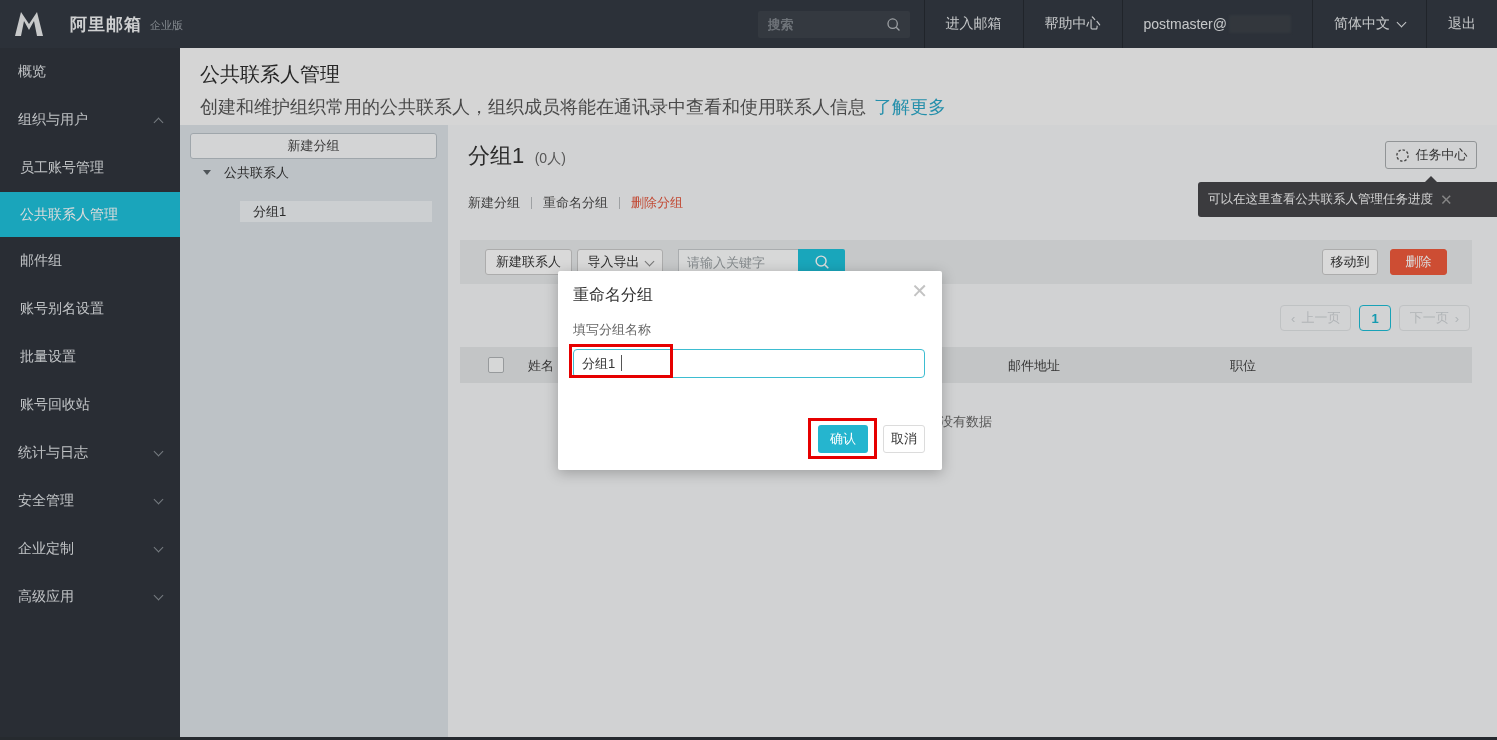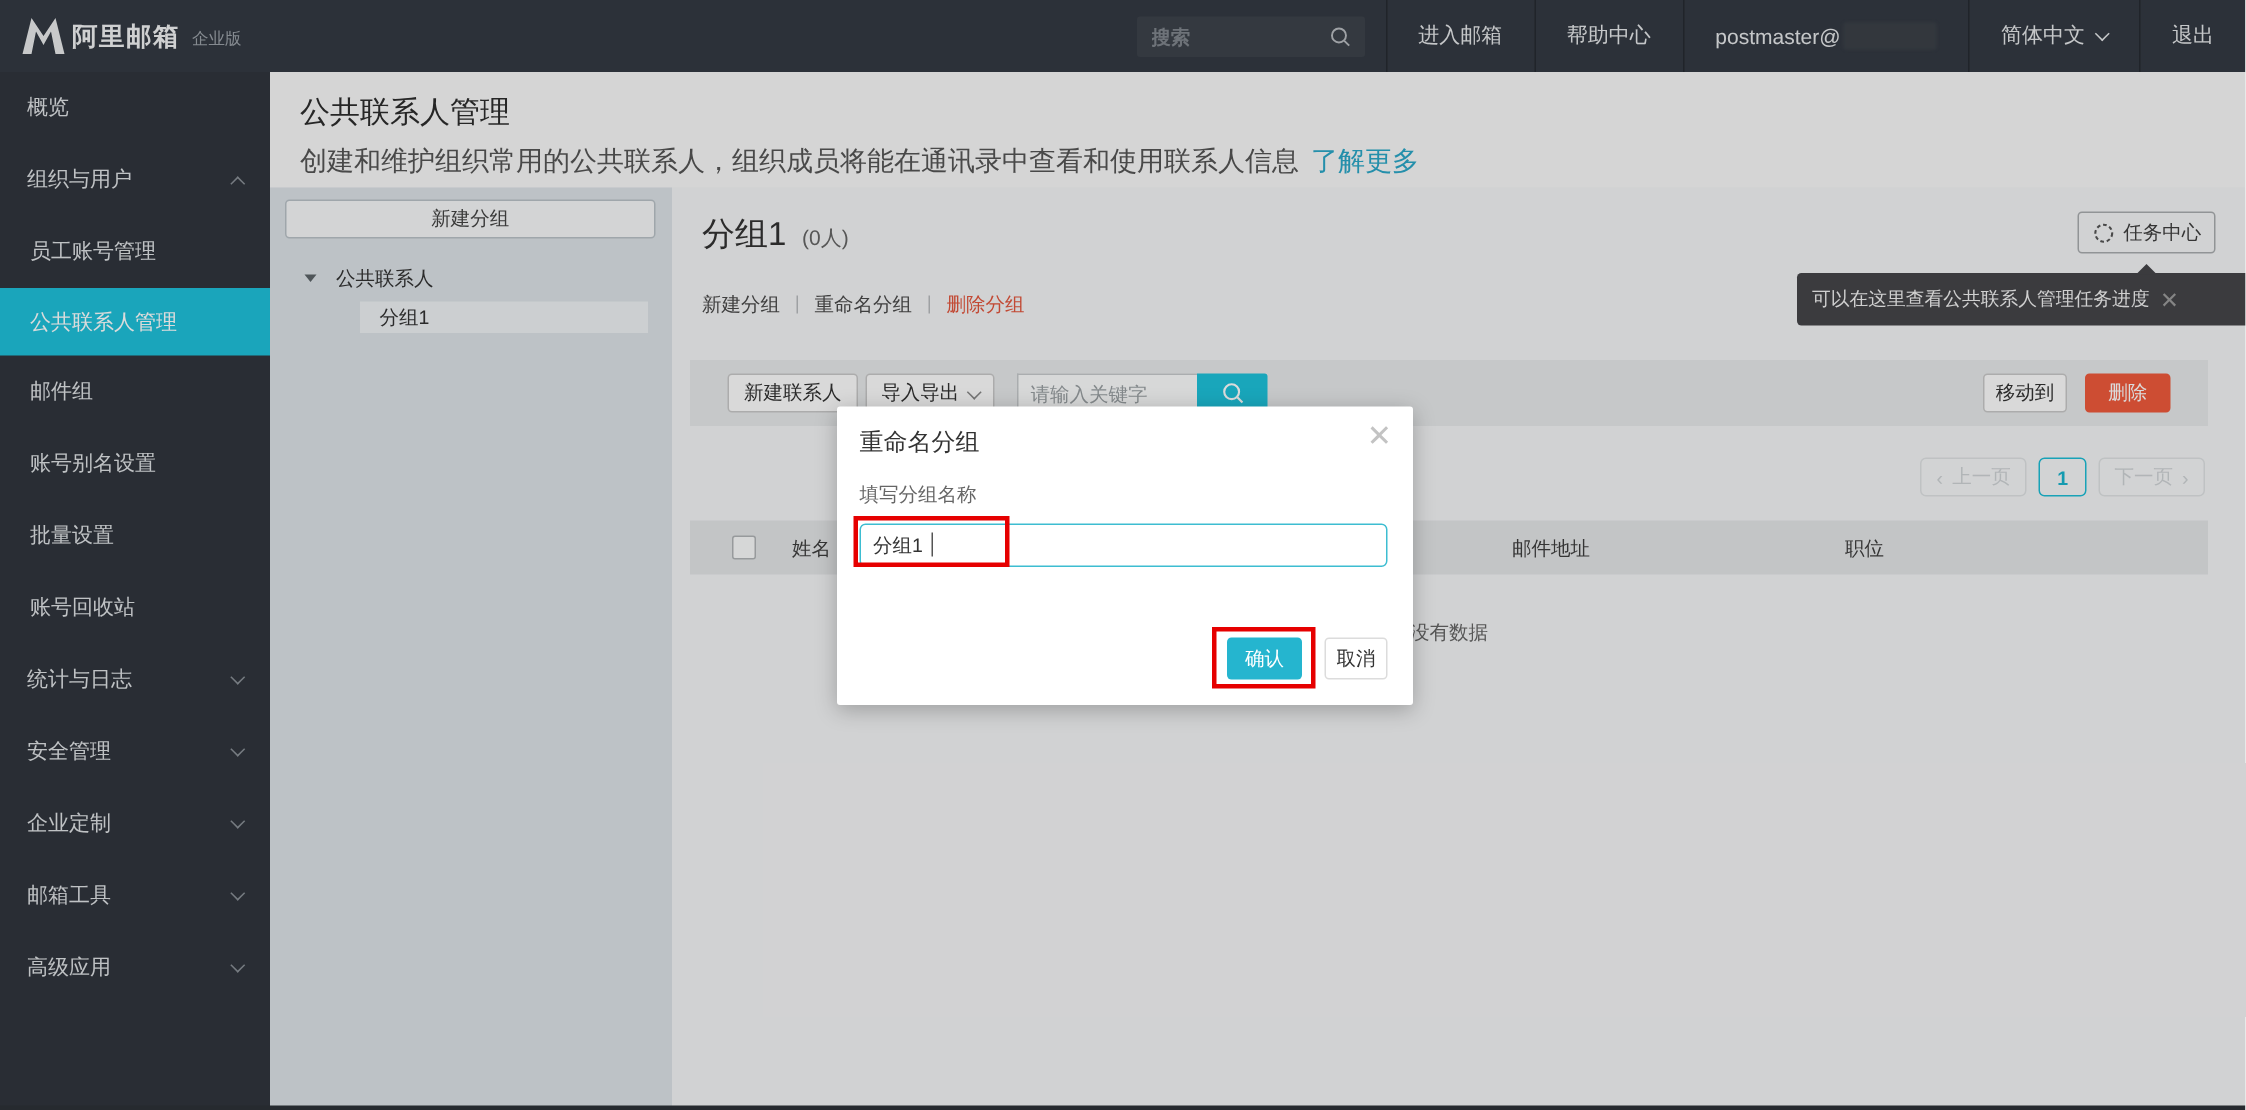--- a/index.html
+++ b/index.html
@@ -2,21 +2,21 @@
 <html><head>
 <meta charset="utf-8">
 <style>
   * { margin:0; padding:0; box-sizing:border-box; }
   body { font-family:"Liberation Sans","DejaVu Sans",sans-serif; }
   .screen { position:relative; width:1497px; height:740px; overflow:hidden; background:#f4f5f6; }
 
   
   .topbar { position:absolute; left:0; top:0; width:1497px; height:48px; background:#343a43; display:flex; align-items:center; z-index:10; }
   .brand { display:flex; align-items:center; padding-left:14px; }
-  .brand-name { color:#f2f3f4; font-size:17px; font-weight:bold; margin-left:4px; letter-spacing:1px; }
+  .brand-name { color:#f2f3f4; font-size:17px; font-weight:bold; margin-left:26px; letter-spacing:1px; }
   .brand-edition { color:#9ba1a8; font-size:11px; margin-left:8px; margin-top:3px; }
   .topbar-right { margin-left:auto; display:flex; align-items:center; height:100%; }
   .topbar-search { position:relative; width:152px; height:27px; background:#3d434b; border-radius:2px; margin-right:14px; }
   .topbar-search input { width:100%; height:100%; background:transparent; border:none; outline:none; color:#cfd3d7; font-size:13px; padding:0 30px 0 10px; font-family:inherit;font-weight:bold; }
   .topbar-search input::placeholder { color:#80868d; }
   .topbar-search .mag { position:absolute; right:8px; top:5px; }
   .top-menu { display:flex; height:100%; align-items:stretch; }
   .top-menu-item { display:flex; align-items:center; padding:0 21px; color:#e6e8ea; font-size:14px; border-left:1px solid #262b31; cursor:pointer; white-space:nowrap; }
   .redacted { display:inline-block; width:62px; height:18px; background:#3c4148; border-radius:2px; margin-left:2px; filter:blur(1px); }
   .chev { display:inline-block; width:7px; height:7px; border-right:1.5px solid currentColor; border-bottom:1.5px solid currentColor; transform:rotate(45deg); margin-left:8px; margin-top:-3px; }
@@ -31,21 +31,21 @@
 
   
   .page-header { position:absolute; left:180px; top:48px; width:1317px; height:77px; background:#f8f8f8; }
   .page-title { position:absolute; left:20px; top:13px; font-size:20px; color:#2d2d2d; }
   .page-sub { position:absolute; left:20px; top:47px; font-size:18px; color:#555; }
   .learn-more { color:#2ba7c7; margin-left:8px; cursor:pointer; }
 
   
   .tree-panel { position:absolute; left:180px; top:125px; width:268px; height:615px; background:#dce2e7; }
   .new-group-btn { position:absolute; left:10px; top:8px; width:247px; height:26px; background:#f6f7f8; border:1px solid #bac2c8; border-radius:3px; font-size:13px; color:#444; text-align:center; line-height:24px; cursor:pointer; }
-  .tree-root { position:absolute; left:0; top:50px; width:268px; height:22px; }
+  .tree-root { position:absolute; left:0; top:37px; width:268px; height:22px; }
   .tree-caret { position:absolute; left:23px; top:8px; width:0; height:0; border-left:4.5px solid transparent; border-right:4.5px solid transparent; border-top:5.5px solid #5d6468; }
   .tree-root-label { position:absolute; left:44px; top:2px; font-size:13px; color:#333; }
   .tree-child { position:absolute; left:60px; top:76px; width:192px; height:21px; background:#eef1f4; font-size:13px; color:#333; line-height:21px; padding-left:13px; cursor:pointer; }
 
   
   .main { position:absolute; left:448px; top:125px; width:1049px; height:615px; background:#f4f5f6; }
   .group-header { position:absolute; left:20px; top:16px; }
   .group-title { font-size:22px; color:#333; }
   .group-count { font-size:14px; color:#666; margin-left:6px; }
   .actions { position:absolute; left:20px; top:69px; font-size:13px; color:#4a4a4a; display:flex; align-items:center; }
@@ -175,24 +175,20 @@
       </div>
     <div class="side-item">
         <span>安全管理</span>
         <span class="caret chev"></span>
       </div>
     <div class="side-item">
         <span>企业定制</span>
         <span class="caret chev"></span>
       </div>
     <div class="side-item">
-        <span>邮箱工具</span>
-        <span class="caret chev"></span>
-      </div>
-    <div class="side-item">
         <span>高级应用</span>
         <span class="caret chev"></span>
       </div>
   </div>
 
   <div class="page-header">
     <div class="page-title">公共联系人管理</div>
     <div class="page-sub">
       <span>创建和维护组织常用的公共联系人，组织成员将能在通讯录中查看和使用联系人信息</span><span class="learn-more">了解更多</span>
     </div>

